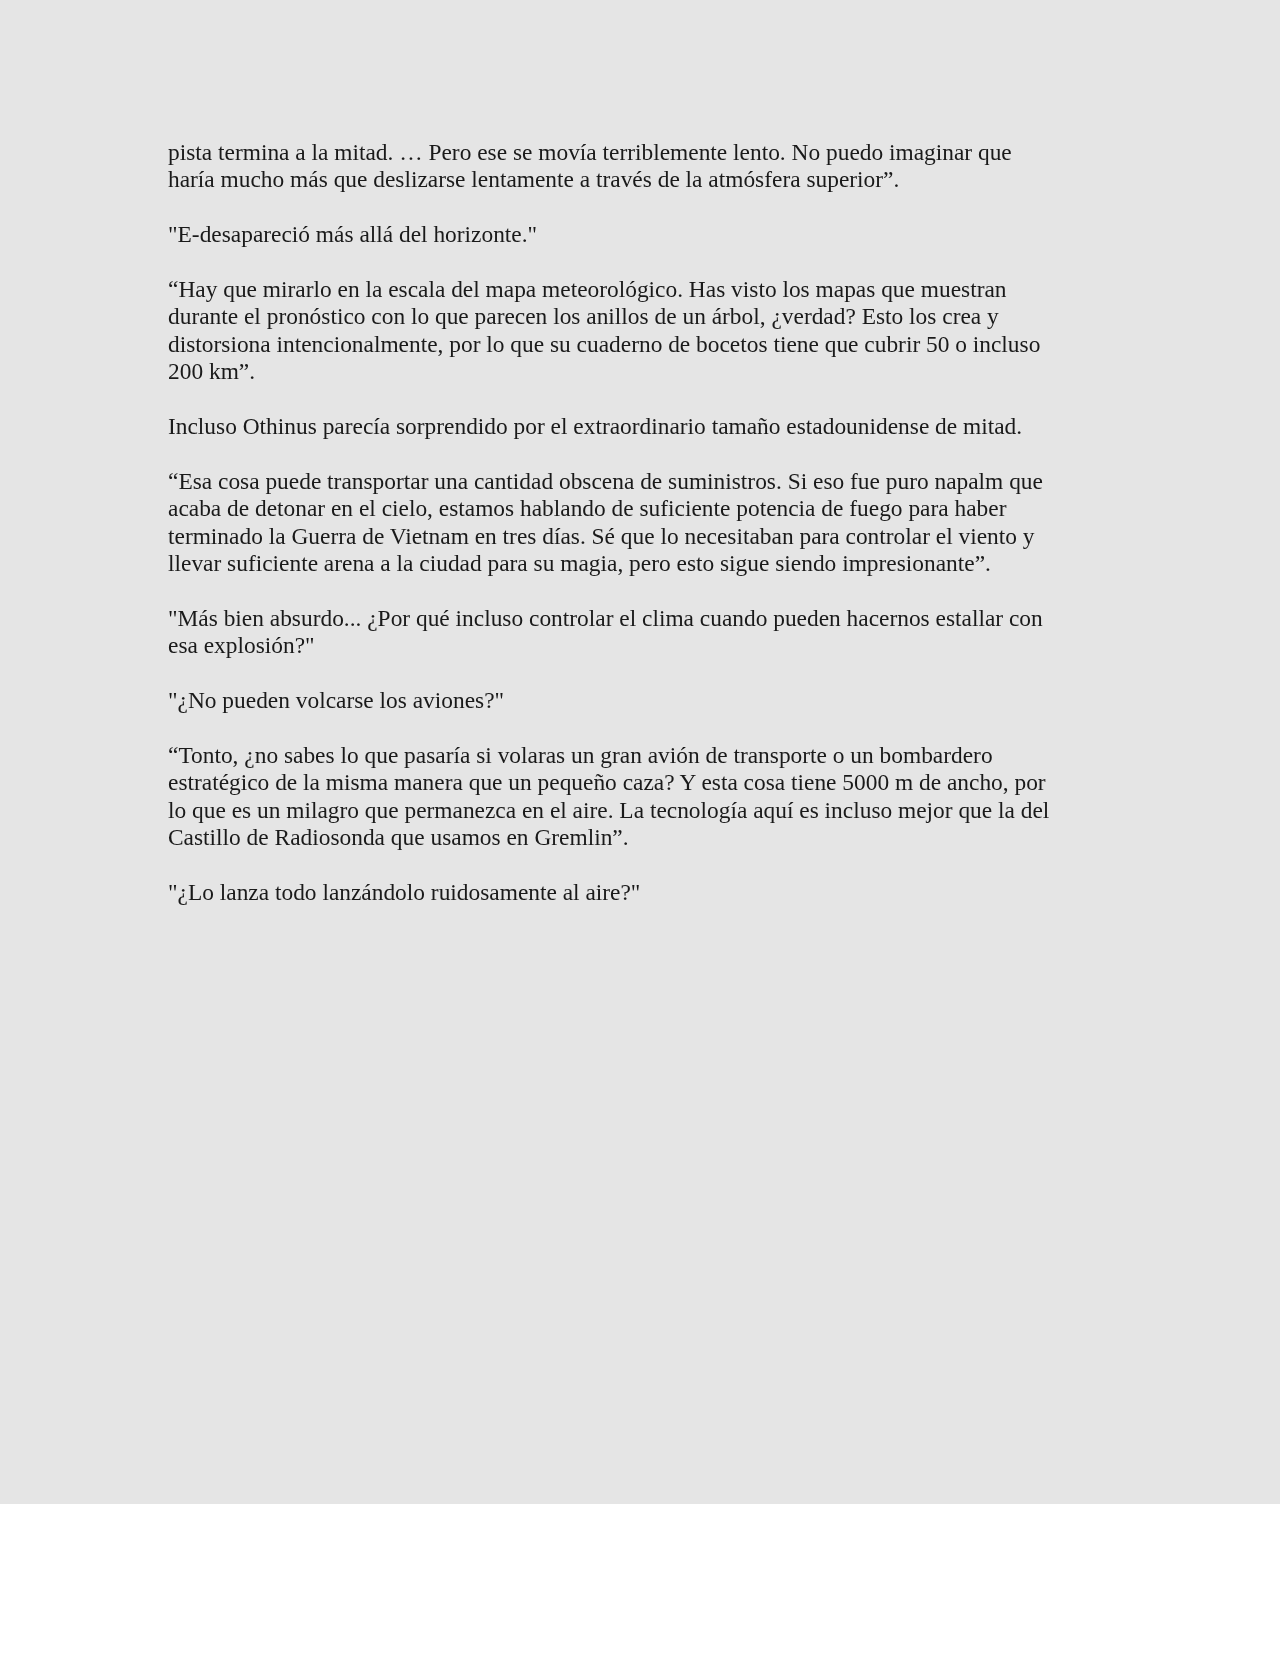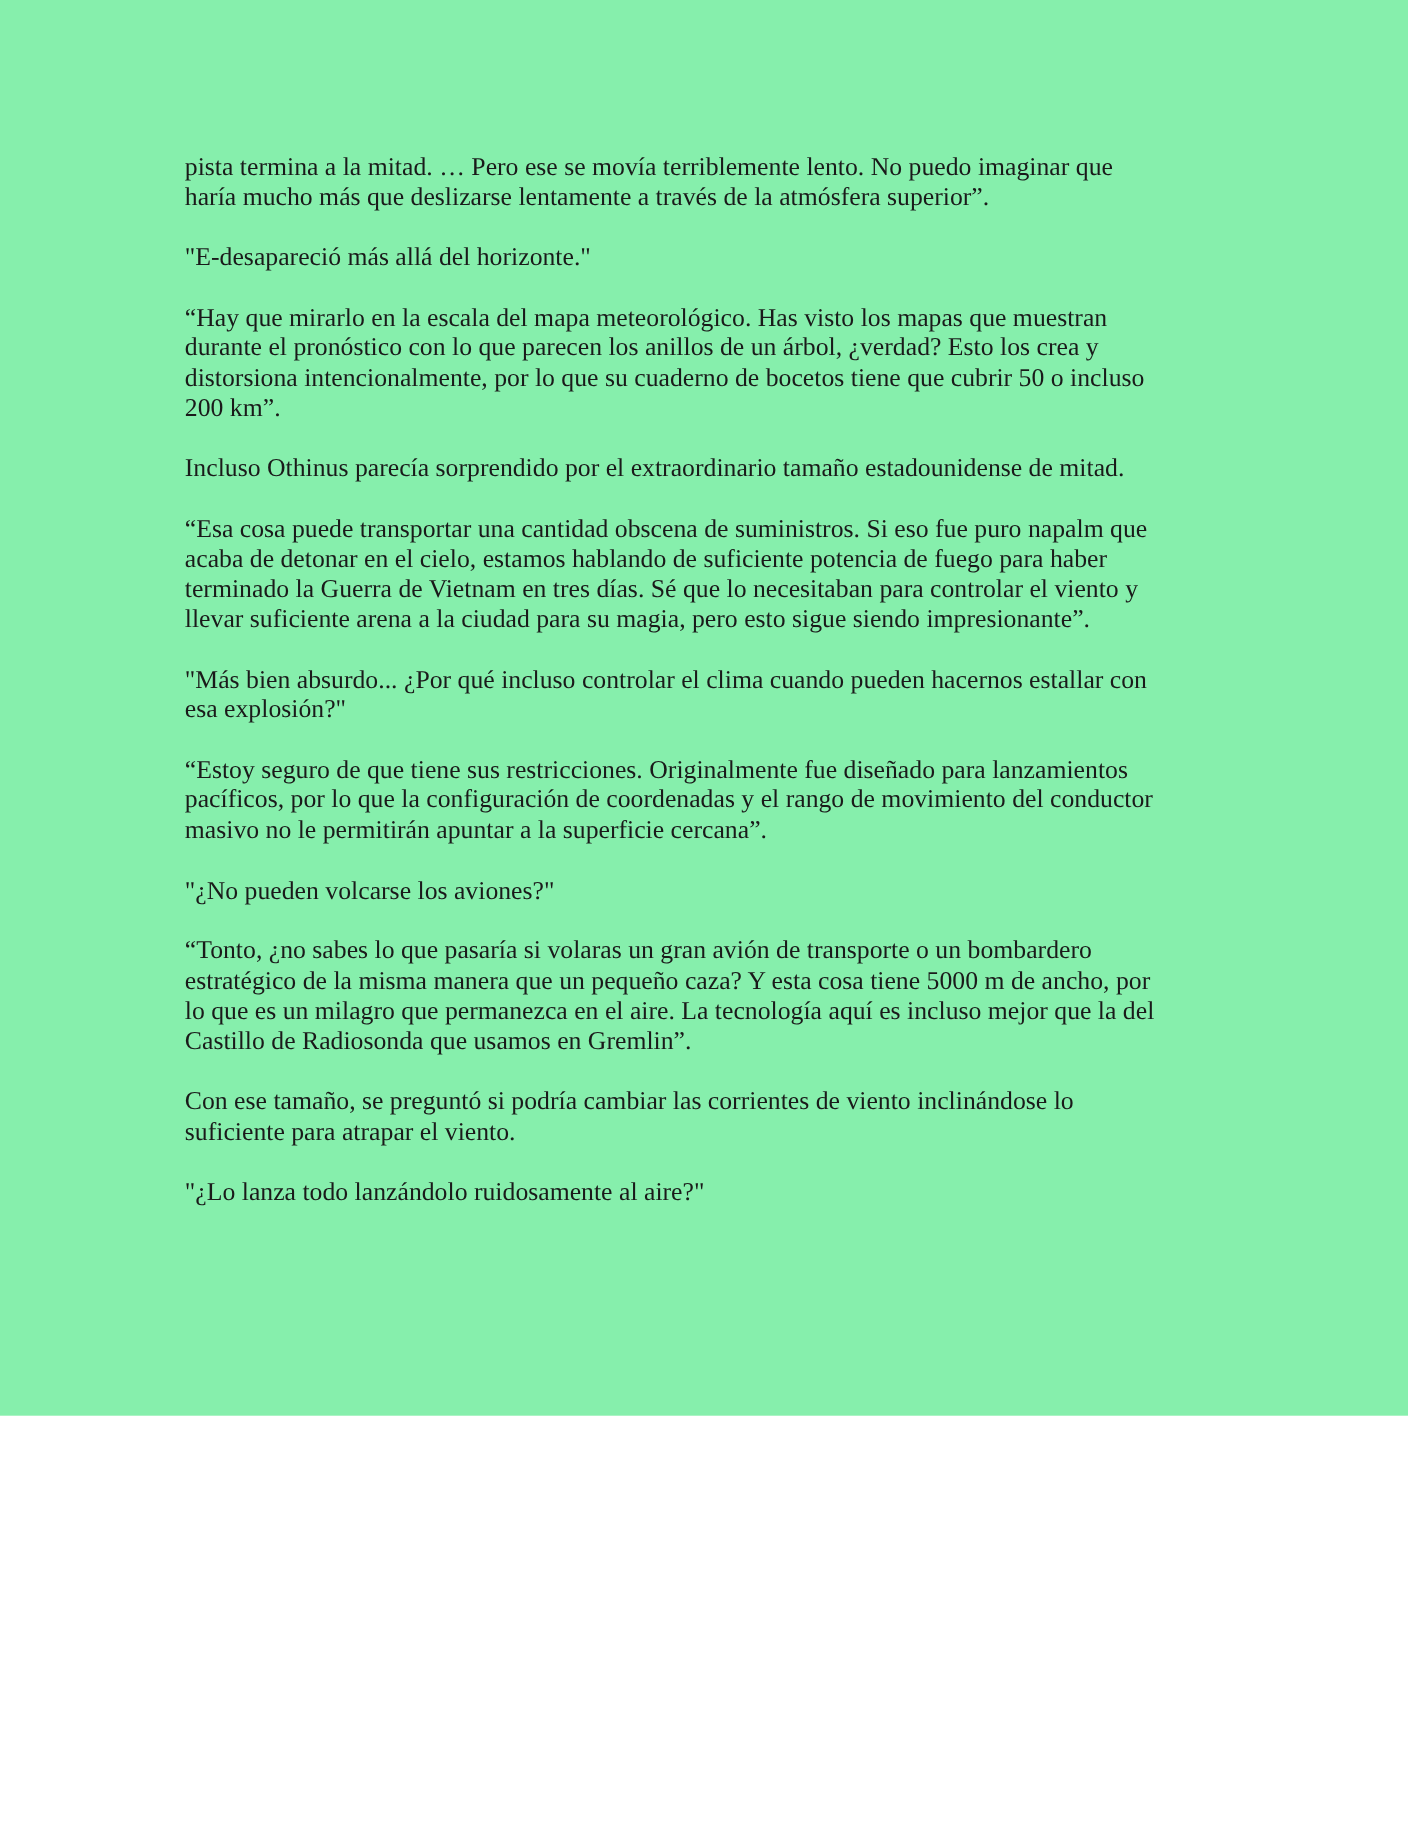--- a/index.html
+++ b/index.html
@@ -1,36 +1,34 @@
 <!DOCTYPE html>
 <html><head>
   <meta charset="utf-8">
   <style>
     html, body { margin: 0; padding: 0; background: #ffffff; }
     body { width: 1280px; height: 1656px; position: relative; overflow: hidden; }
     .page {
-      position: absolute; left: 0; top: 0; width: 1280px; height: 1287px; background: #86efac;
+      position: absolute; left: 0; top: 0; width: 1280px; height: 1504px; background: #e5e5e5;
     }
     .content {
       position: absolute; left: 168px; top: 139px; width: 890px;
       font-family: "Liberation Serif", "DejaVu Serif", serif;
       font-size: 23.4px; line-height: 27.4px; color: #1a1a1a;
     }
     .content p { margin: 0 0 27.4px 0; white-space: normal; }
   </style>
 </head>
 <body>
 
 <div class="page">
   <div class="content">
     <p>pista termina a la mitad. … Pero ese se movía terriblemente lento. No puedo imaginar que haría mucho más que deslizarse lentamente a través de la atmósfera superior”.</p>
     <p>"E-desapareció más allá del horizonte."</p>
     <p>“Hay que mirarlo en la escala del mapa meteorológico. Has visto los mapas que muestran durante el pronóstico con lo que parecen los anillos de un árbol, ¿verdad? Esto los crea y distorsiona intencionalmente, por lo que su cuaderno de bocetos tiene que cubrir 50 o incluso 200 km”.</p>
     <p>Incluso Othinus parecía sorprendido por el extraordinario tamaño estadounidense de mitad.</p>
     <p>“Esa cosa puede transportar una cantidad obscena de suministros. Si eso fue puro napalm que acaba de detonar en el cielo, estamos hablando de suficiente potencia de fuego para haber terminado la Guerra de Vietnam en tres días. Sé que lo necesitaban para controlar el viento y llevar suficiente arena a la ciudad para su magia, pero esto sigue siendo impresionante”.</p>
     <p>"Más bien absurdo... ¿Por qué incluso controlar el clima cuando pueden hacernos estallar con esa explosión?"</p>
-    <p>“Estoy seguro de que tiene sus restricciones. Originalmente fue diseñado para lanzamientos pacíficos, por lo que la configuración de coordenadas y el rango de movimiento del conductor masivo no le permitirán apuntar a la superficie cercana”.</p>
     <p>"¿No pueden volcarse los aviones?"</p>
     <p>“Tonto, ¿no sabes lo que pasaría si volaras un gran avión de transporte o un bombardero estratégico de la misma manera que un pequeño caza? Y esta cosa tiene 5000 m de ancho, por lo que es un milagro que permanezca en el aire. La tecnología aquí es incluso mejor que la del Castillo de Radiosonda que usamos en Gremlin”.</p>
-    <p>Con ese tamaño, se preguntó si podría cambiar las corrientes de viento inclinándose lo suficiente para atrapar el viento.</p>
     <p>"¿Lo lanza todo lanzándolo ruidosamente al aire?"</p>
   </div>
 </div>
 
 </body></html>

